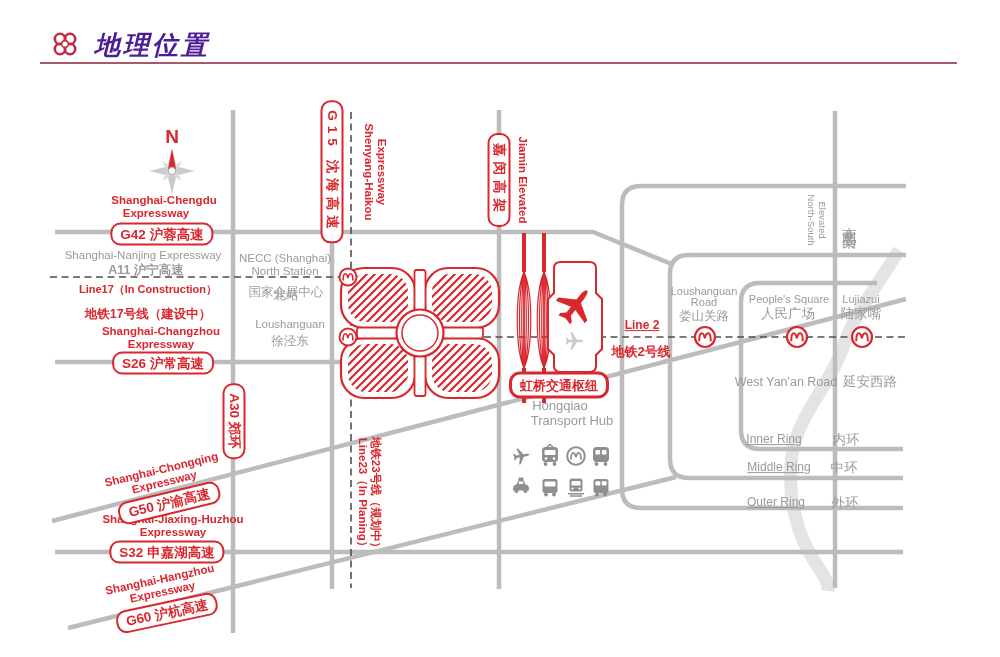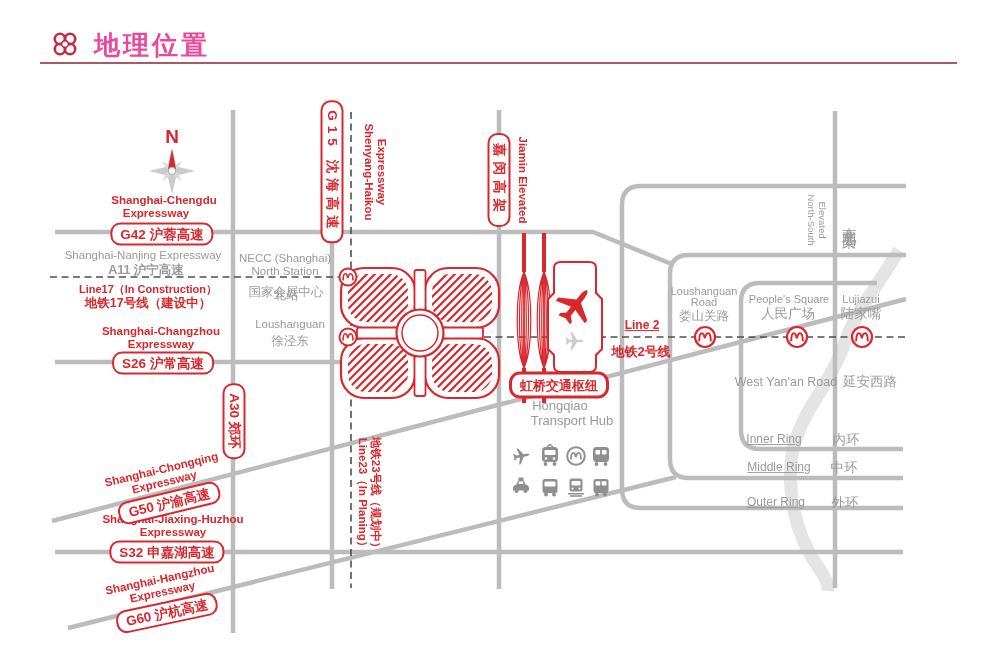--- a/index.html
+++ b/index.html
@@ -17,21 +17,21 @@
           color:#d9272e;font-weight:bold;font-size:13.5px;line-height:19px;
           padding:0 8px;white-space:nowrap;}
   .shield.v{transform:translate(-50%,-50%) rotate(90deg);}
   .rot90{transform:translate(-50%,-50%) rotate(90deg);}
   .rotg50{transform:translate(-50%,-50%) rotate(-13.5deg);}
   .rotg60{transform:translate(-50%,-50%) rotate(-12deg);}
   .grp{position:absolute;z-index:4;text-align:center;white-space:nowrap;}
   .grp .shield{position:static;transform:none;display:inline-block;margin-top:3px;}
   .vcjk{writing-mode:vertical-rl;letter-spacing:2px;}
   .hdr-title{position:absolute;left:94px;top:28px;font-size:26px;font-weight:bold;
-             color:#ec4899;letter-spacing:3px;z-index:3;}
+             color:#4c1d95;letter-spacing:3px;z-index:3;font-style:italic;}
   .hdr-line{position:absolute;left:40px;top:62px;width:917px;height:2px;
             background:#a85a66;z-index:2;}
   .sp{letter-spacing:5px;}
 </style>
 </head>
 <body>
 
 <svg width="30" height="30" style="position:absolute;left:50px;top:29px;z-index:3">
   <g fill="none" stroke="#c22b44" stroke-width="2.6">
     <circle cx="10" cy="10" r="5.2"></circle>
@@ -191,21 +191,21 @@
 <div class="lbl red b s19" style="left:172px;top:137px">N</div>
 
 <div class="lbl red b s115" style="left:164px;top:201px">Shanghai-Chengdu</div>
 <div class="lbl red b s115" style="left:156px;top:214px">Expressway</div>
 <div class="shield" style="left:162px;top:234px">G42 沪蓉高速</div>
 
 <div class="lbl gy s115" style="left:143px;top:256px">Shanghai-Nanjing Expressway</div>
 <div class="lbl gy b s125" style="left:146px;top:270px">A11 沪宁高速</div>
 
 <div class="lbl red b s11" style="left:148px;top:289px">Line17（In Construction）</div>
-<div class="lbl red b s125" style="left:148px;top:303px">地铁17号线（建设中）</div>
+<div class="lbl red b s125" style="left:148px;top:314px">地铁17号线（建设中）</div>
 
 <div class="lbl gy s115" style="left:285px;top:259px">NECC (Shanghai)</div>
 <div class="lbl gy s115" style="left:285px;top:272px">North Station</div>
 <div class="lbl gy s125" style="left:286px;top:292px">国家会展中心</div>
 <div class="lbl gy s125" style="left:286px;top:295px">北站</div>
 
 <div class="lbl red b s115" style="left:161px;top:332px">Shanghai-Changzhou</div>
 <div class="lbl red b s115" style="left:161px;top:345px">Expressway</div>
 <div class="shield" style="left:163px;top:363px">S26 沪常高速</div>
 

